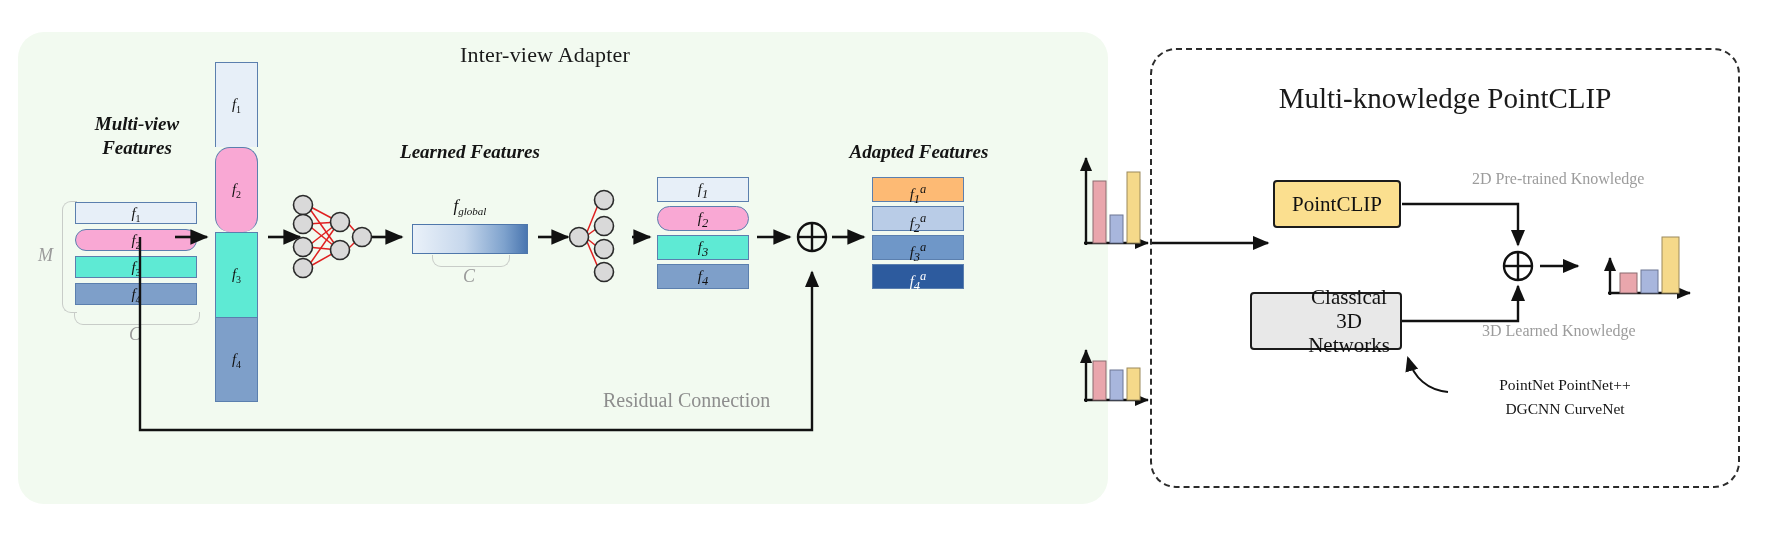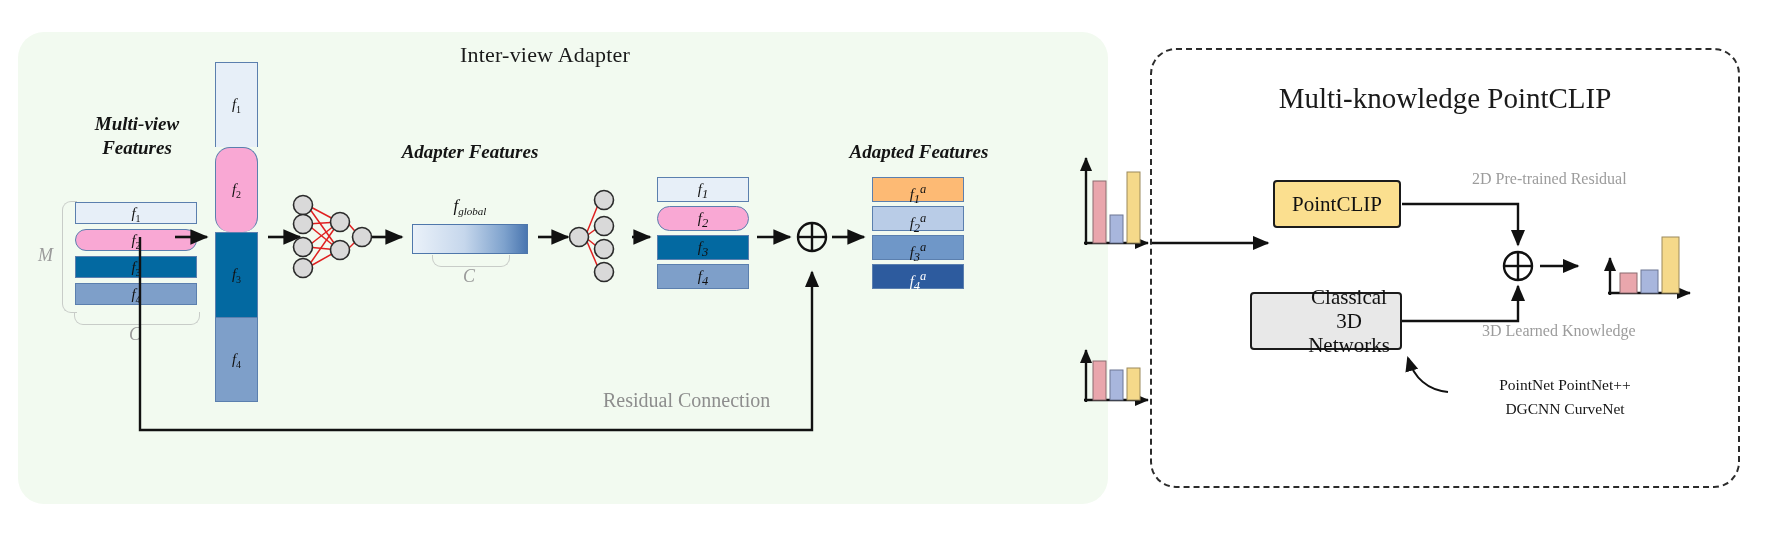--- a/index.html
+++ b/index.html
@@ -69,21 +69,21 @@
     font-style: italic;
     font-size: 15px;
     line-height: 21px;
     color: #111;
   }
   .fbox:last-child { margin-bottom: 0; }
   .fbox sub { font-size: 10px; font-style: normal; }
 
   .c1 { background: #e7eff8; }
   .c2 { background: #f9a8d4; border-radius: 15px; }
-  .c3 { background: #0369a1; }
+  .c3 { background: #5eead4; }
   .c4 { background: #7e9fc9; }
 
   .brace-m {
     position: absolute;
     left: 62px;
     top: 201px;
     width: 14px;
     height: 110px;
     border: 1.4px solid #c8ccc8;
     border-right: none;
@@ -305,21 +305,21 @@
         <span><i>f</i><sub>2</sub></span>
       </div>
     <div class="tcell c3">
         <span><i>f</i><sub>3</sub></span>
       </div>
     <div class="tcell c4">
         <span><i>f</i><sub>4</sub></span>
       </div>
   </div>
 
-  <div class="lbl-italic" style="left:360px; top:140px; width:220px;">Adapter Features</div>
+  <div class="lbl-italic" style="left:360px; top:140px; width:220px;">Learned Features</div>
   <div class="glabel"><i>f</i><sub>global</sub></div>
   <div class="gbar"></div>
   <div class="brace-cg"></div>
   <div class="dim-label" style="left:463px; top:266px;">C</div>
 
   <div class="ad-stack">
     <div class="abox c1"><i>f</i><sub>1</sub></div>
     <div class="abox c2"><i>f</i><sub>2</sub></div>
     <div class="abox c3"><i>f</i><sub>3</sub></div>
     <div class="abox c4"><i>f</i><sub>4</sub></div>
@@ -342,21 +342,21 @@
     <span>PointCLIP</span>
   </div>
 
   <div class="node-box classical">
     <span>
       <span>Classical</span><br>
       <span>3D Networks</span>
     </span>
   </div>
 
-  <div class="gray-cap" style="left:1472px; top:170px;">2D Pre-trained Residual</div>
+  <div class="gray-cap" style="left:1472px; top:170px;">2D Pre-trained Knowledge</div>
   <div class="gray-cap" style="left:1482px; top:322px;">3D Learned Knowledge</div>
 
   <div class="list-italic" style="left:1440px; top:373px; width:250px;">
     <div>PointNet  PointNet++</div>
     <div>DGCNN  CurveNet</div>
   </div>
 
   <svg class="ovl" viewBox="0 0 1766 550">
     <defs>
       <marker id="arw" markerWidth="8" markerHeight="8" refX="6.4" refY="3" orient="auto">

